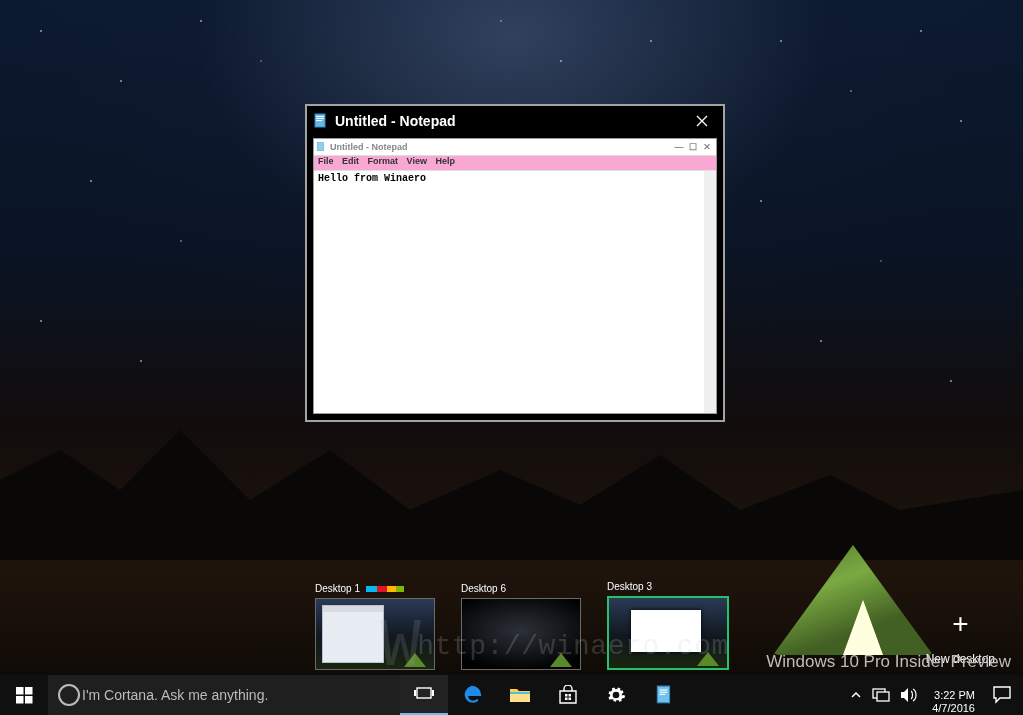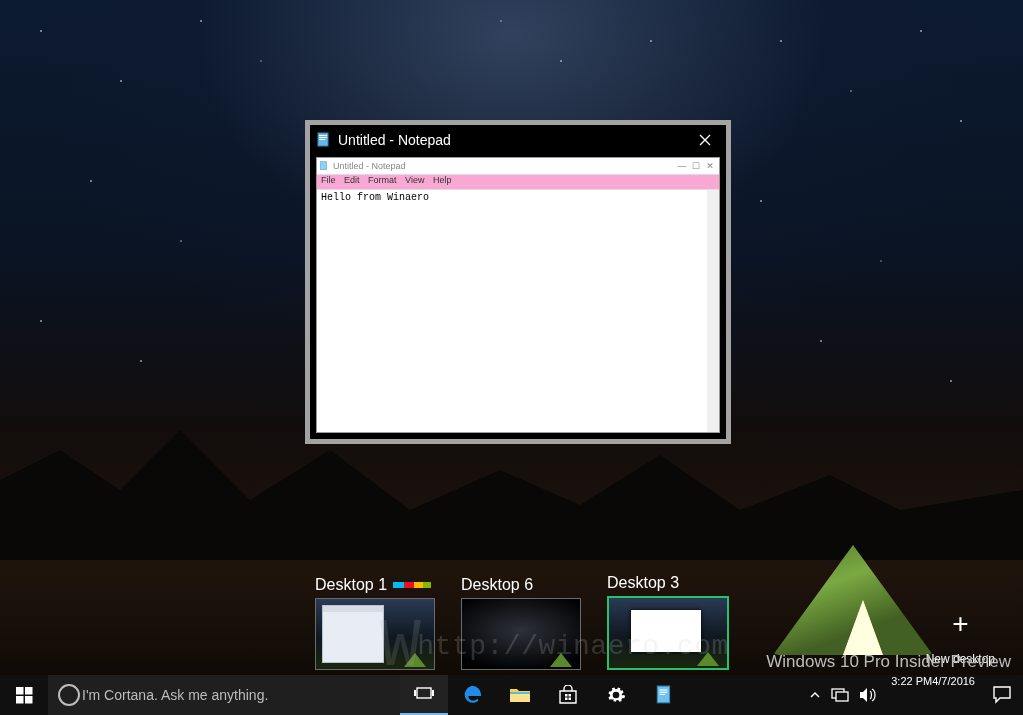--- a/index.html
+++ b/index.html
@@ -65,25 +65,26 @@
     width:2px; height:2px;
     background:#cdd8ea;
     border-radius:50%;
     opacity:.7;
   }
 
   
   .window-card {
     position: absolute;
     left: 305px;
-    top: 120px;
+    top: 104px;
     width: 416px;
-    border: 5px solid #a3a3a3;
+    border: 2px solid #a3a3a3;
     background: #000;
     color: #fff;
+    font-weight: bold;
   }
   .window-card-header {
     display:flex;
     align-items:center;
     height: 30px;
     padding: 0 6px 0 4px;
   }
   .window-card-header .icon {
     width: 20px;
     display:flex;
@@ -149,21 +150,21 @@
     align-items:flex-end;
     padding-left: 315px;
   }
   .vd-item {
     margin-right: 26px;
     width: 120px;
     cursor:pointer;
   }
   .vd-label {
     color:#fff;
-    font-size: 16px;
+    font-size: 10px;
     margin-bottom: 4px;
     display:flex;
     align-items:center;
   }
   .vd-label .accentbar {
     width:38px; height:6px;
     margin-left:6px;
     background: linear-gradient(90deg,#00bcf2 0%, #00bcf2 30%, #e81123 30%, #e81123 55%, #ffb900 55%, #ffb900 80%, #7fba00 80%);
   }
   .vd-thumb {
@@ -263,21 +264,21 @@
     gap: 10px;
     padding: 0 8px 0 4px;
   }
   .tray .ticon { cursor:pointer; color:#fff; }
   .clock {
     text-align:right;
     font-size: 11px;
     line-height: 13px;
     padding: 0 6px;
     display:flex;
-    flex-direction:row;
+    flex-direction:column;
     justify-content:flex-end;
     cursor:pointer;
   }
   .action-center {
     width: 42px;
     display:flex;
     align-items:center;
     justify-content:center;
     cursor:pointer;
   }

